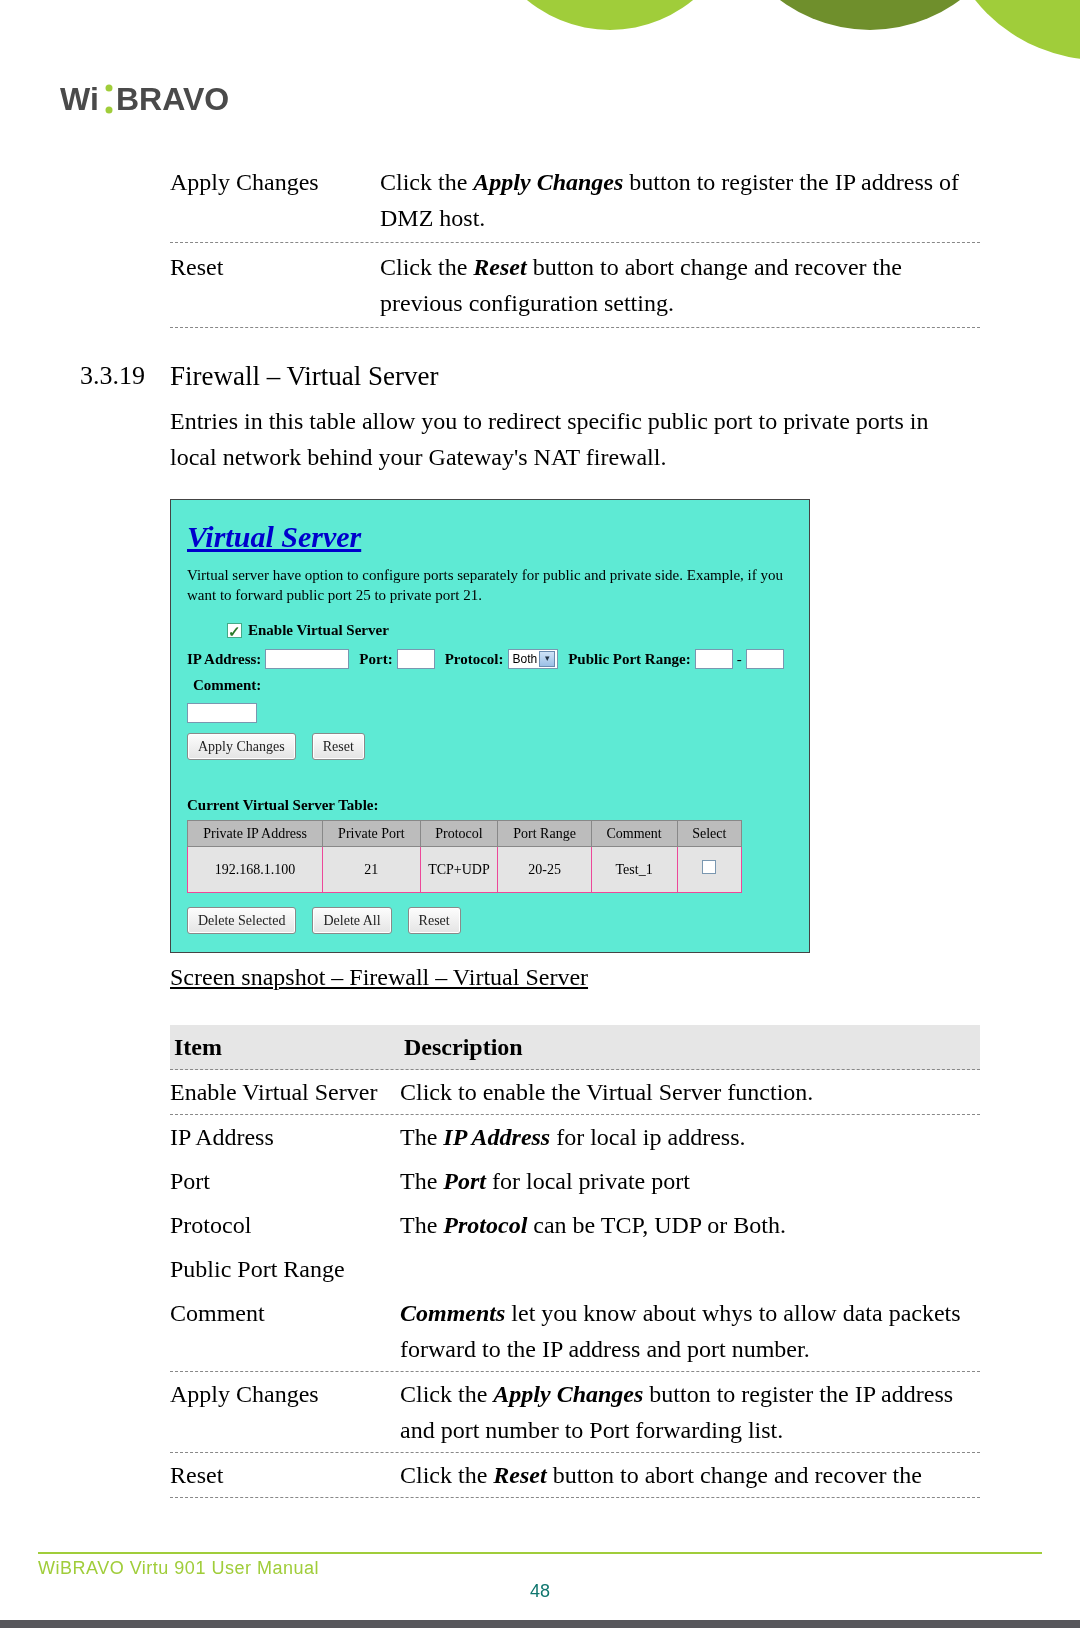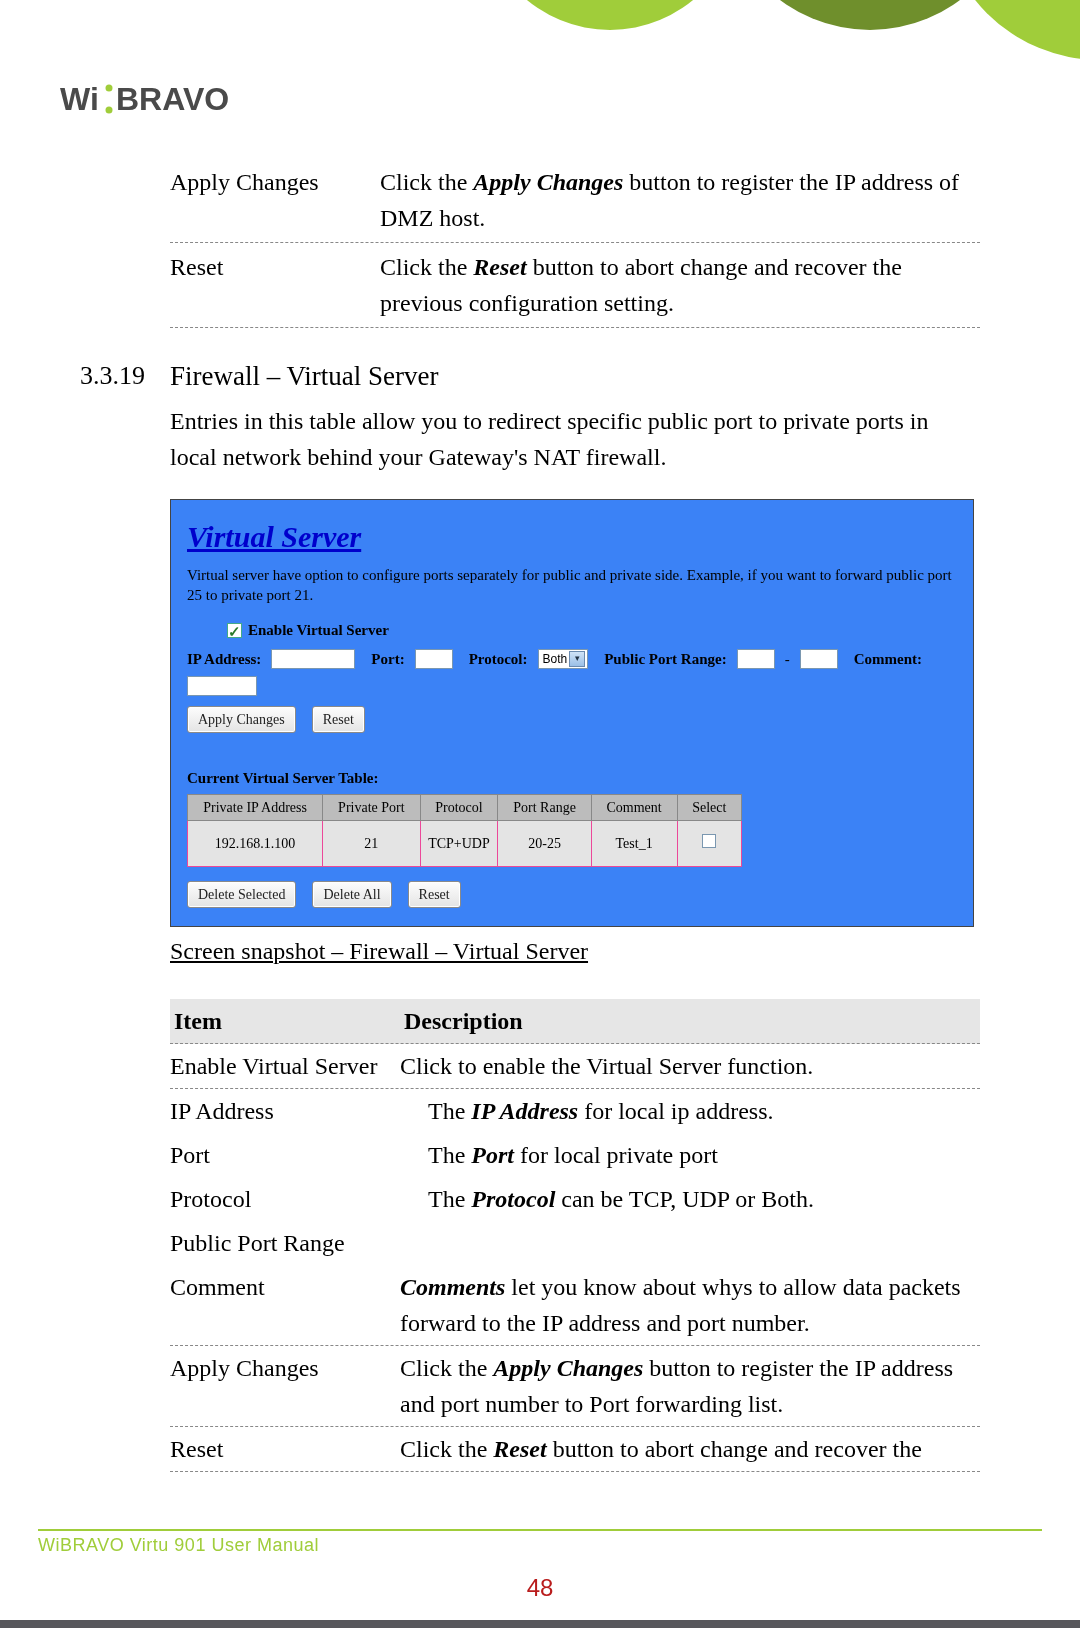--- a/index.html
+++ b/index.html
@@ -45,28 +45,28 @@
   
   .defrow { display: flex; border-top: 1px dashed #888; padding: 6px 0 6px 0; }
   .defrow:first-child { border-top: none; }
   .defrow .term { width: 210px; flex-shrink: 0; }
   .defrow .desc { flex: 1; }
   .defrow .desc b { font-style: italic; font-weight: bold; }
   .deftable-bottom { border-bottom: 1px dashed #888; }
 
   
   .shotbox {
-    width: 804px;
+    width: 640px;
     border: 1px solid #444;
     margin-top: 24px;
     padding: 14px 16px 18px 16px;
     font-family: Verdana, Geneva, sans-serif;
     font-size: 13px;
     color: #000;
-    background: #3b82f6;
+    background: #5eead4;
   }
   .shot-title {
     font-family: "Times New Roman", serif;
     font-size: 30px;
     color: #0000cc;
     text-decoration: underline;
     font-style: italic;
     font-weight: bold;
     margin-bottom: 6px;
   }
@@ -104,31 +104,31 @@
   .caption { font-size: 24px; text-decoration: underline; margin-top: 6px; margin-bottom: 30px; }
 
   
   .idtable { width: 100%; font-size: 24px; }
   .idhead { display:flex; background:#e6e6e6; font-weight:bold; border-bottom:1px dashed #888; }
   .idhead .c1 { width:230px; padding:4px 4px;}
   .idhead .c2 { flex:1; padding:4px 4px;}
   .idbody .row { display:flex; border-bottom:1px dashed #888; padding:4px 0;}
   .idbody .row .c1 { width:230px; }
   .idbody .row .c2 { flex:1; }
-  .idbody .row.nb { border-bottom:none;gap:28px; }
+  .idbody .row.nb { border-bottom:none; }
   .idbody b { font-style: italic; font-weight: bold; }
 
   
   .footer {
     position: absolute;
     left: 38px; right: 38px; bottom: 26px;
   }
   .footer-rule { height:2px; border-top:2px solid #a0cd3a; margin-bottom:4px;}
   .footer-text { font-family: Arial, Helvetica, sans-serif; font-size:18px; color:#a0cd3a; letter-spacing:0.5px;}
-  .pagenum { text-align:center; font-family:Arial,sans-serif; font-size:24px; color:#b91c1c; margin-top:18px;}
+  .pagenum { text-align:center; font-family:Arial,sans-serif; font-size:18px; color:#0f766e; margin-top:2px;}
   .bottom-bar { position:absolute; left:0; right:0; bottom:0; height:8px; background:#57575c;}
 </style>
 </head>
 <body>
 
 <div class="deco deco1" style="background:#a0cd3a"></div>
 <div class="deco deco2" style="background:#6f8f2c"></div>
 <div class="deco deco3" style="background:#a0cd3a"></div>
 
 <div class="page">
@@ -167,21 +167,21 @@
 
     <div class="shotbox">
       <div class="shot-title">Virtual Server</div>
       <div class="shot-desc">Virtual server have option to configure ports separately for public and private side. Example, if you want to forward public port 25 to private port 21.</div>
 
       <div class="formrow">
         <span class="cb checked"></span>
         <b>Enable Virtual Server</b>
       </div>
 
-      <div class="formrow" style="gap:10px;align-items:center;">
+      <div class="formrow" style="gap:4px;align-items:center;">
         <b>IP Address:</b>
         <span class="tinput" style="width:84px"></span>
         <b style="margin-left:6px;">Port:</b>
         <span class="tinput" style="width:38px"></span>
         <b style="margin-left:6px;">Protocol:</b>
         <span class="tselect">
           <span>Both</span>
             <span class="arrow">▾</span>
         </span>
         <b style="margin-left:6px;">Public Port Range:</b>

